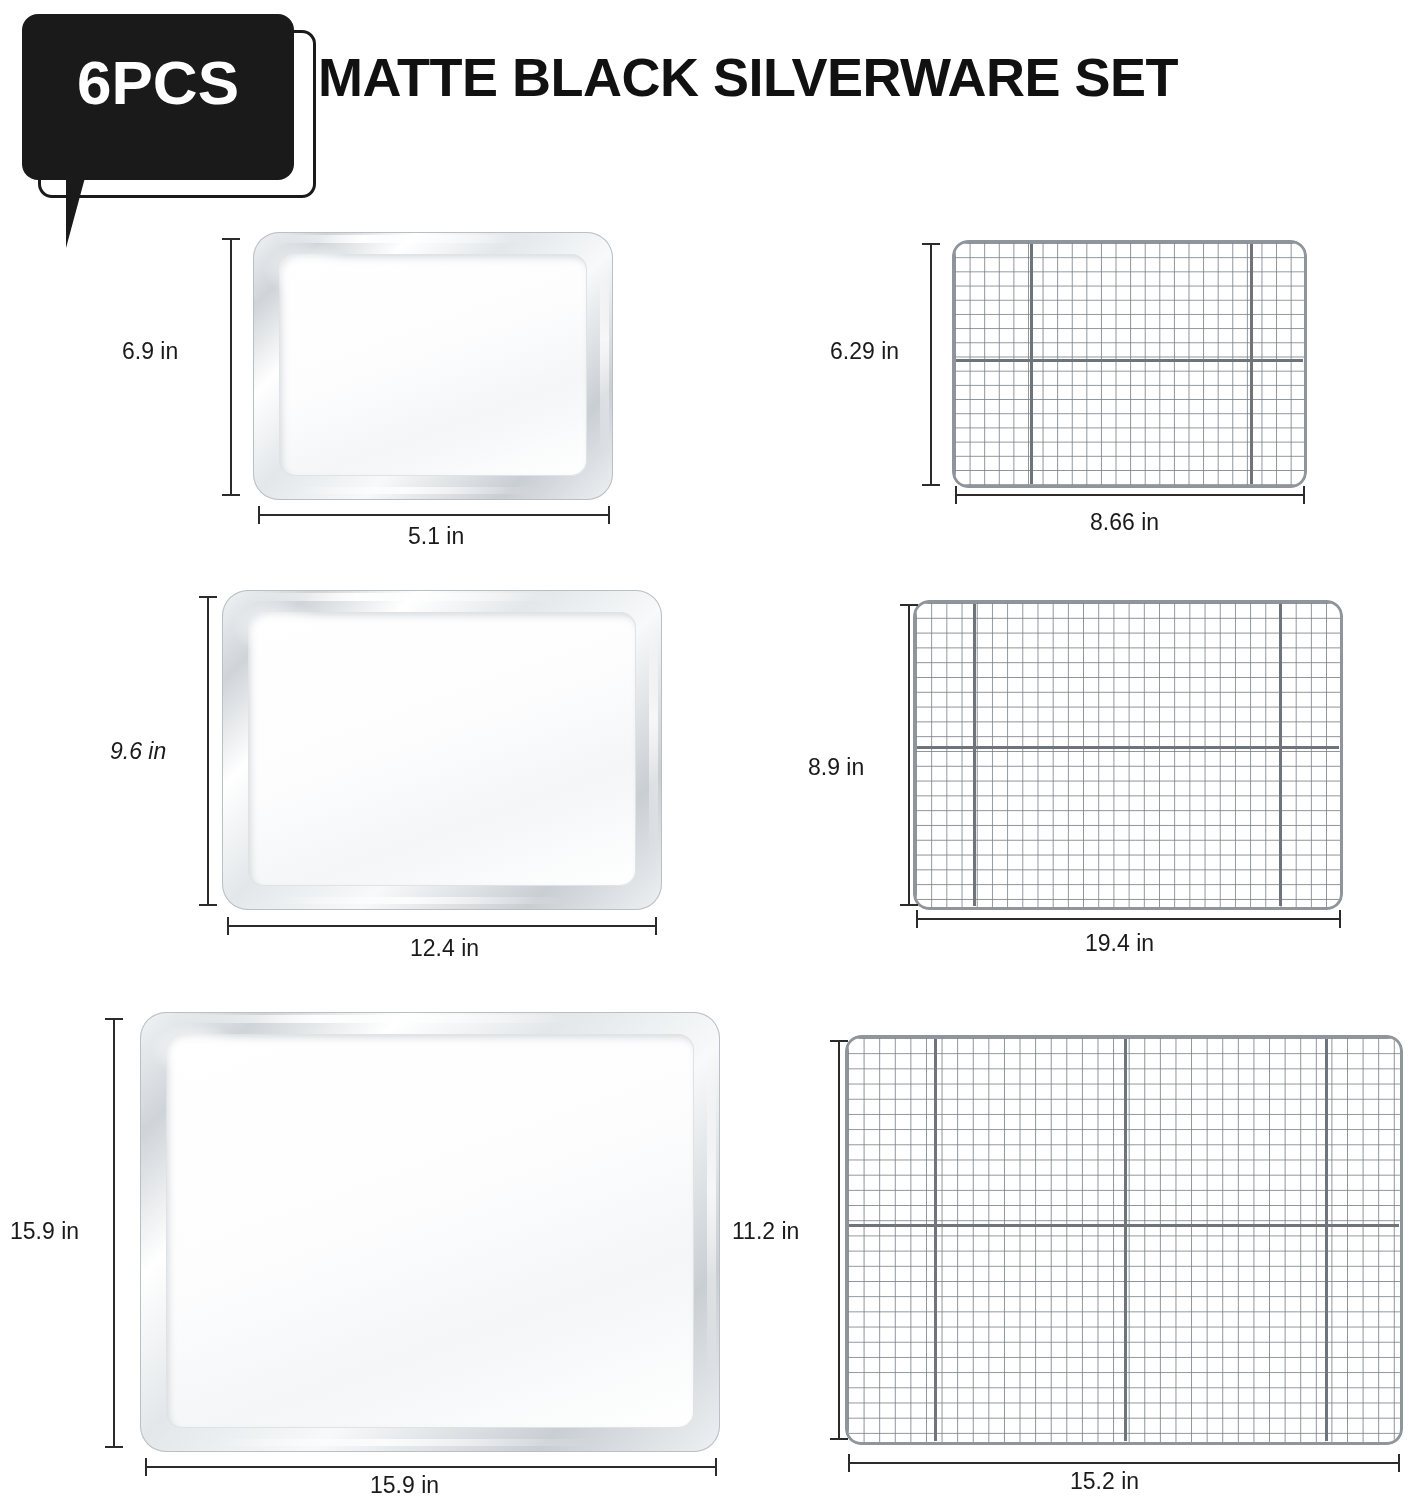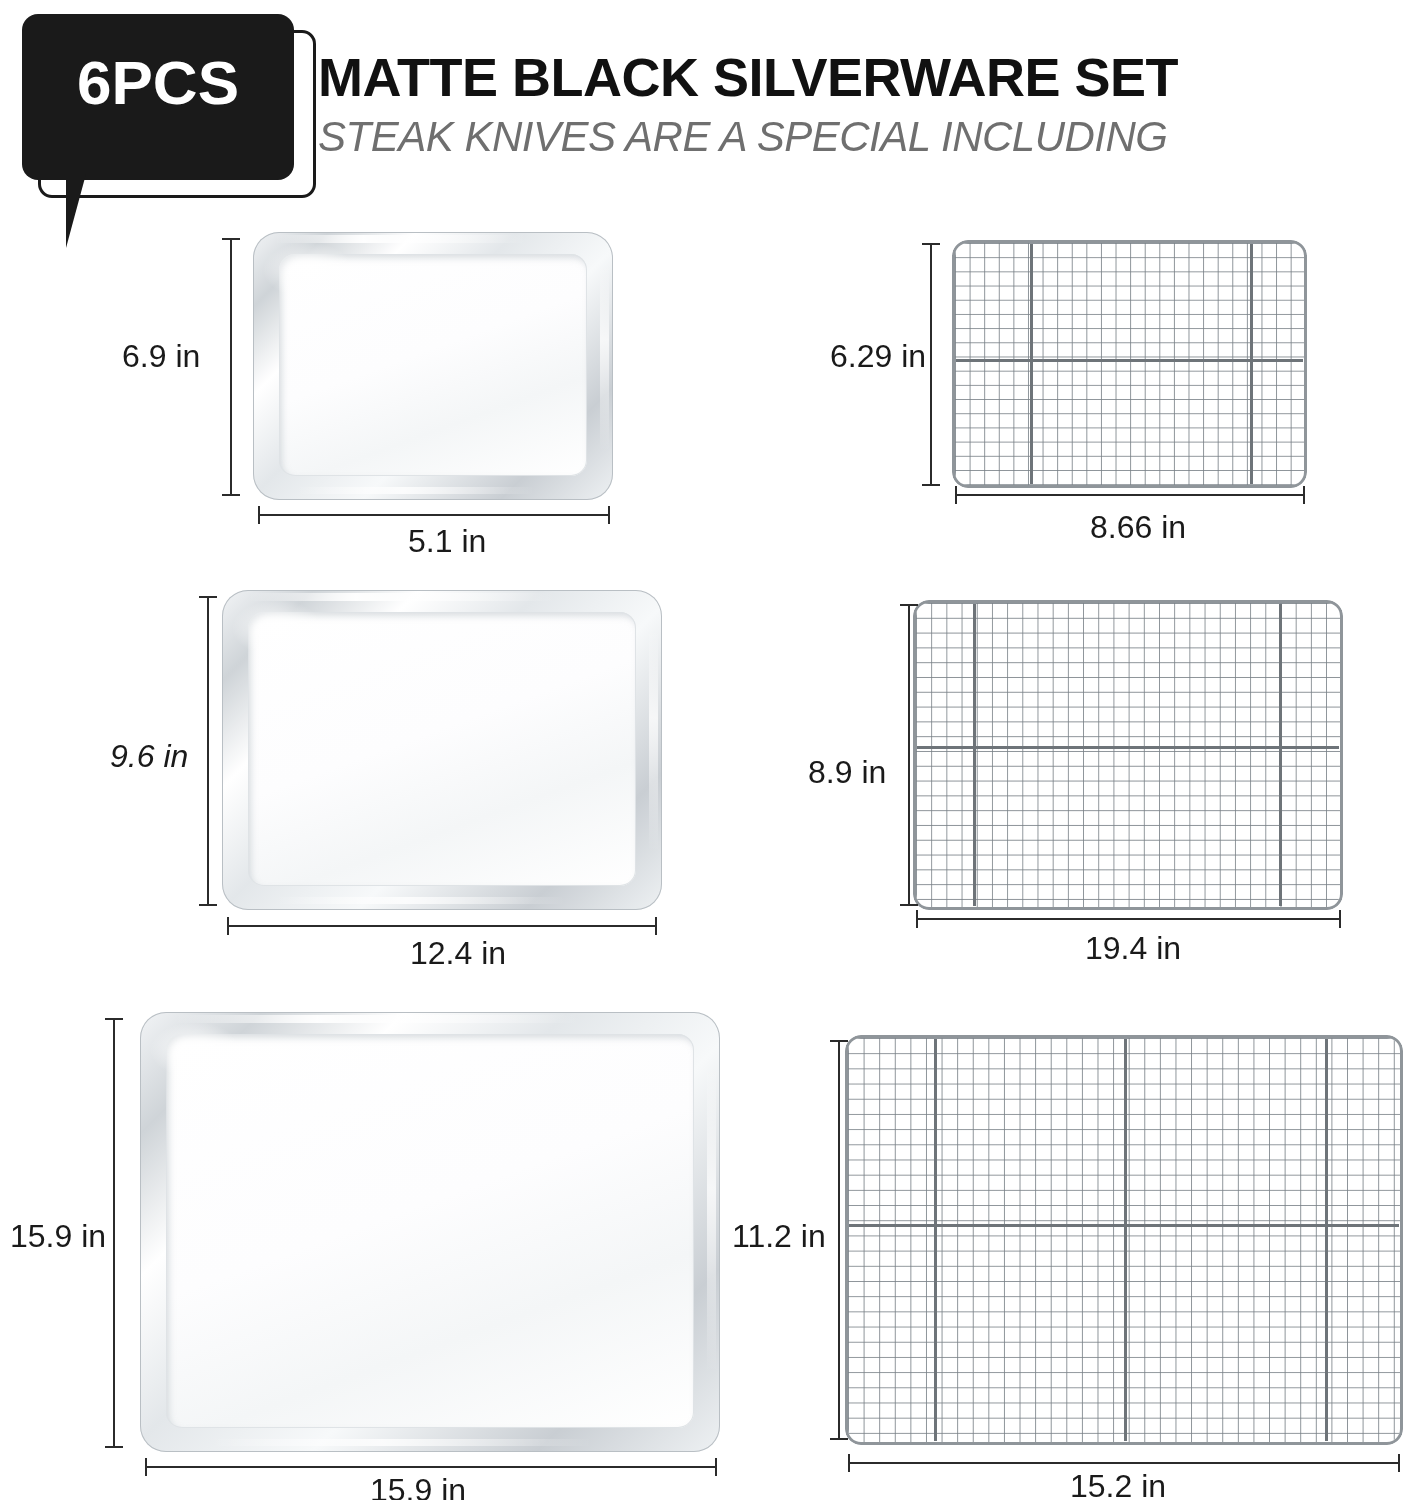--- a/index.html
+++ b/index.html
@@ -86,21 +86,21 @@
     white-space: nowrap;
     font-family: "Liberation Sans", sans-serif;
   }
 
   
   .item {
     position: absolute;
   }
   .dim-label {
     position: absolute;
-    font-size: 32px;
+    font-size: 23px;
     color: #1a1a1a;
     white-space: nowrap;
     font-family: "Liberation Sans", sans-serif;
   }
   .dim-line-v {
     position: absolute;
     width: 2px;
     background: #2b2b2b;
   }
   .dim-line-h {
@@ -208,21 +208,20 @@
 
 <div id="header">
   <div id="badge-wrap">
     <div class="badge-outline"></div>
     <div class="badge-main"></div>
     <div class="badge-tail"></div>
     <div class="badge-text">6PCS</div>
   </div>
   <div id="title-block">
     <div id="main-title">MATTE BLACK SILVERWARE SET</div>
-    <div id="sub-title">STEAK KNIVES ARE A SPECIAL INCLUDING</div>
   </div>
 </div>
 
 <div class="item">
   <div class="tray" style="left:253px; top:232px; width:360px; height:268px;">
     <div class="inner"></div>
     <div class="hl-top"></div>
     <div class="hl-corner"></div>
     <div class="hl-bottom"></div>
     <div class="hl-right"></div>

